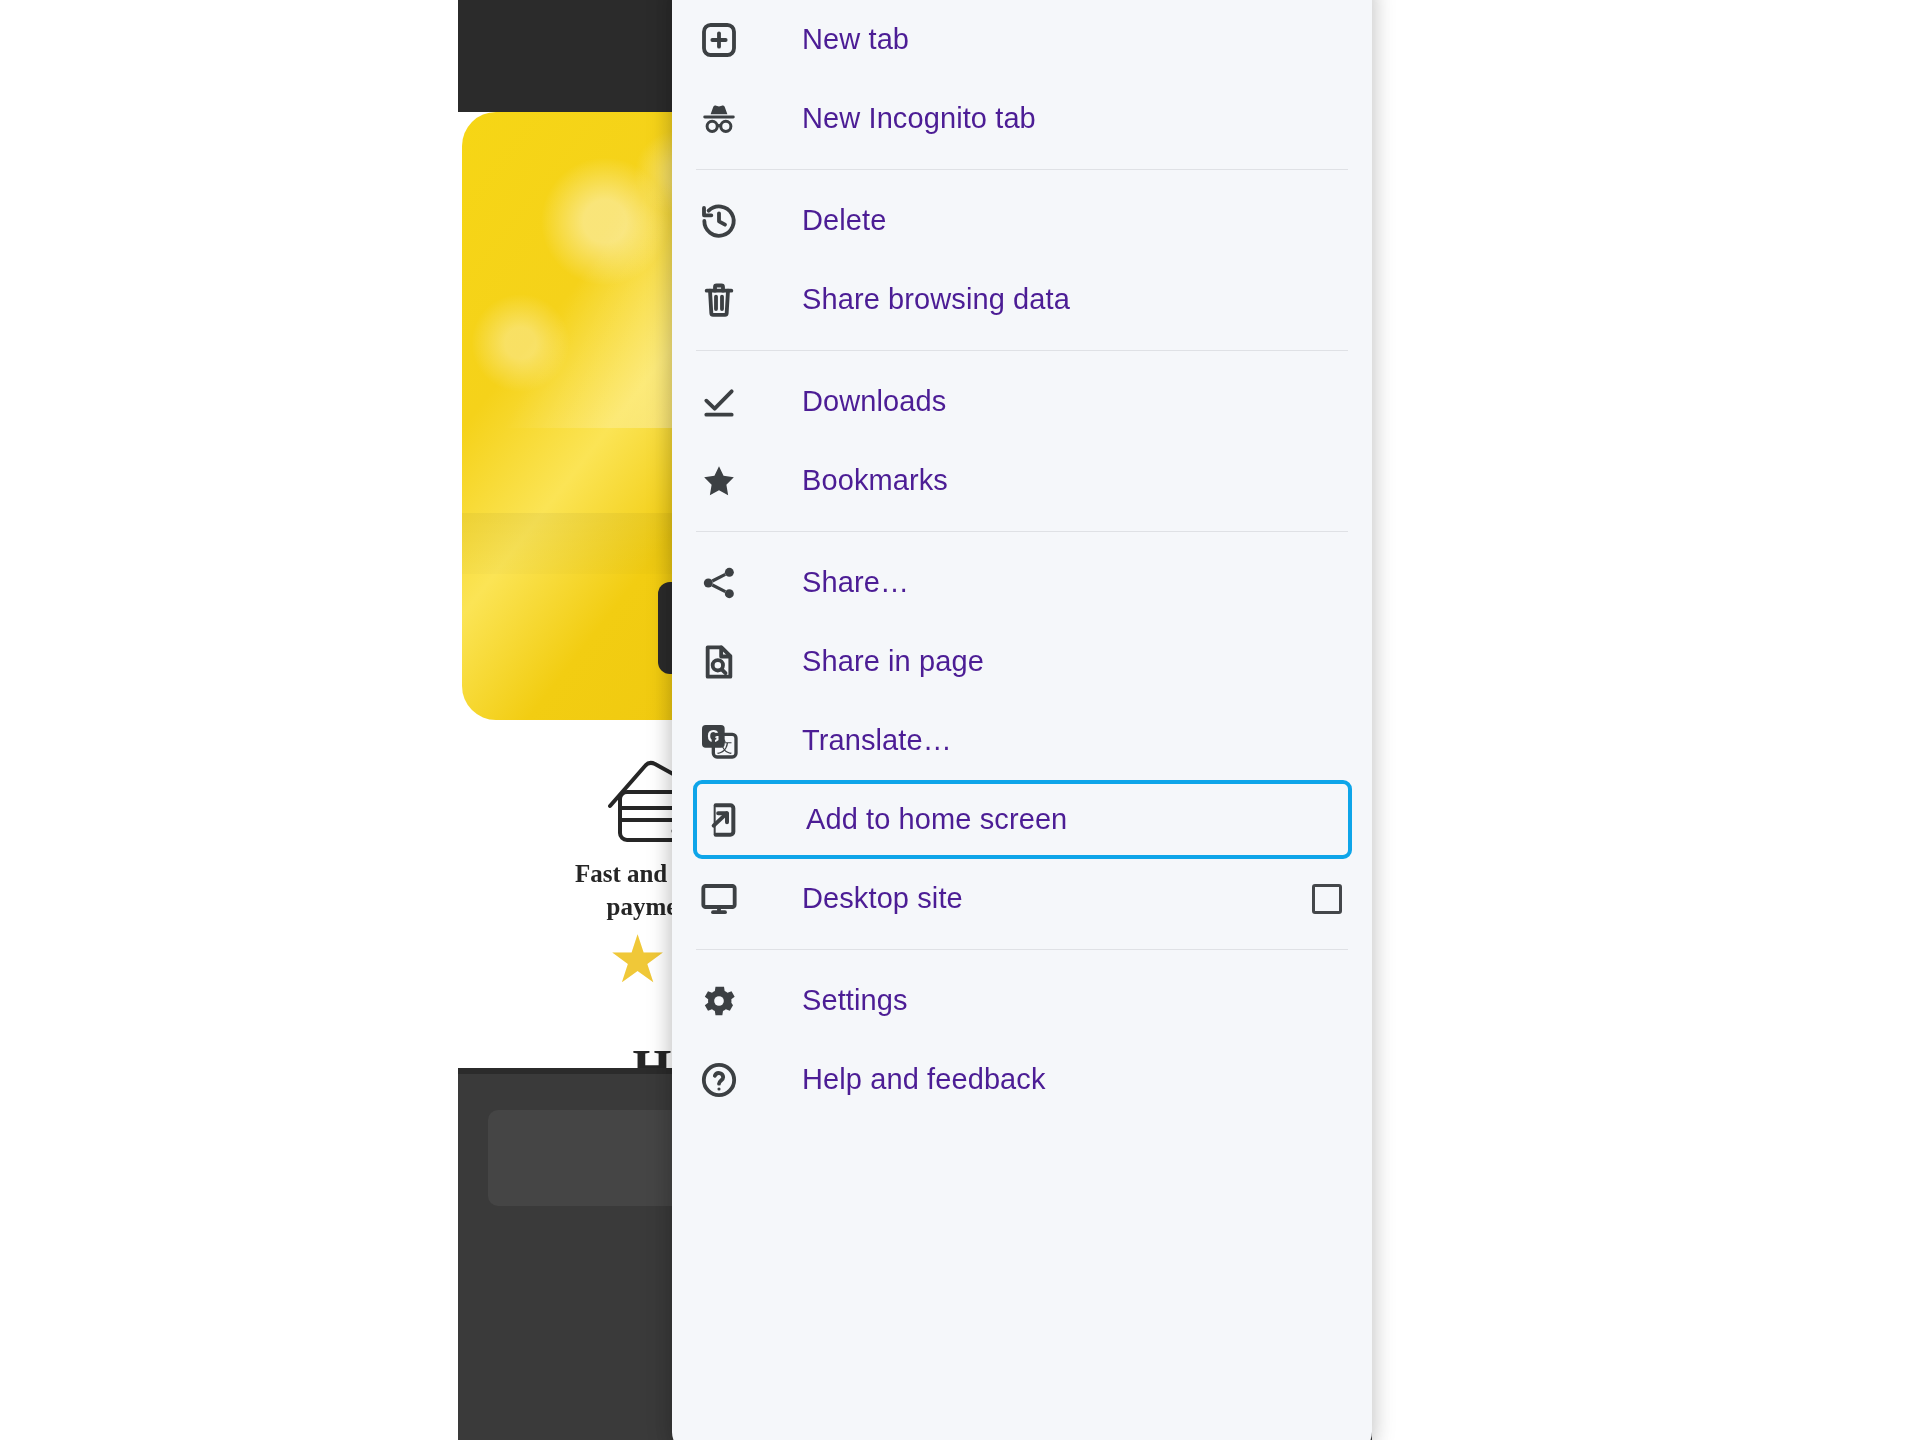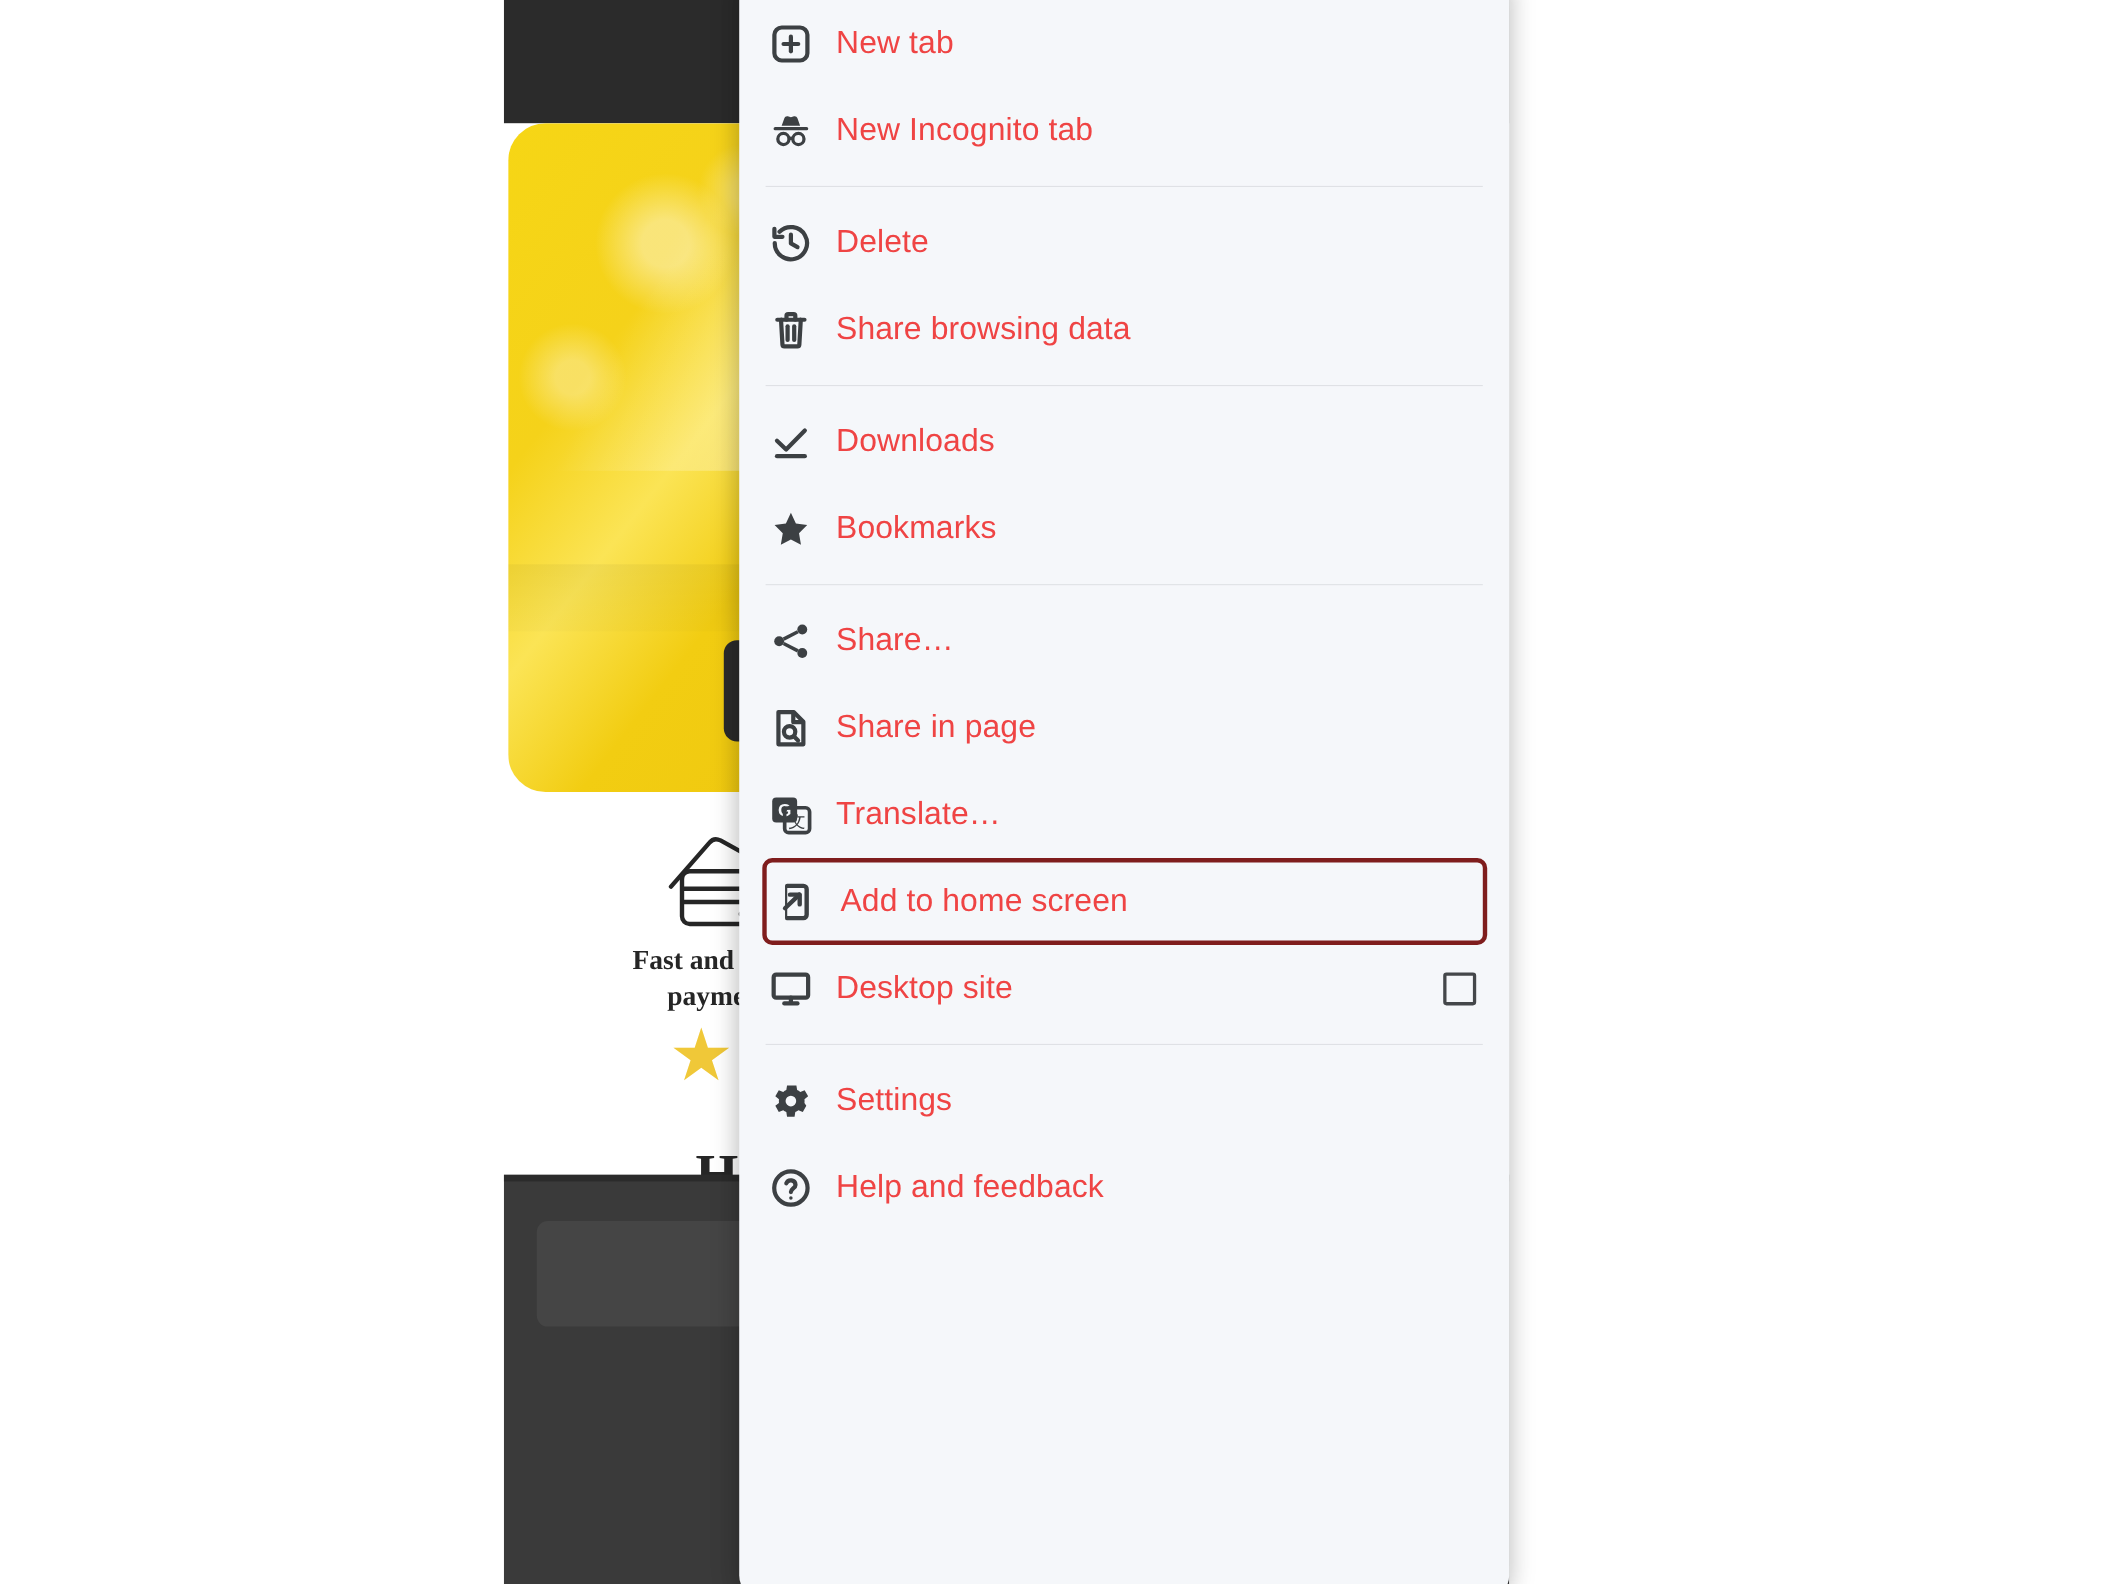--- a/index.html
+++ b/index.html
@@ -176,42 +176,43 @@
   .menu-item .mi-icon {
     width: 46px; height: 46px;
     flex: 0 0 46px;
     display: flex; align-items: center; justify-content: center;
     color: #3c4043;
     margin-right: 18px;
   }
   .menu-item .mi-icon svg { display: block; }
   .menu-item .mi-label {
     font-size: 29px;
-    color: #ef4444;
+    color: #4c1d95;
     letter-spacing: 0.1px;
     white-space: nowrap;
+    margin-left: 42px;
   }
   .menu-item .mi-spacer { flex: 1 1 auto; }
   .mi-checkbox {
     width: 30px; height: 30px;
     border: 3px solid #44474a;
     border-radius: 3px;
     background: transparent;
     margin-right: 6px;
     flex: 0 0 auto;
   }
   .menu-sep {
     height: 1px;
     background: #dfe1e5;
     margin: 11px 24px 11px 24px;
   }
   .menu-item.highlighted {
     margin: 0 20px 0 21px;
     padding-left: 3px;
-    border: 4px solid #7f1d1d;
+    border: 4px solid #0ea5e9;
     border-radius: 9px;
     height: 79px;
   }
 </style>
 </head>
 <body>
 
 <div id="root">
 
   <div class="page-viewport">

